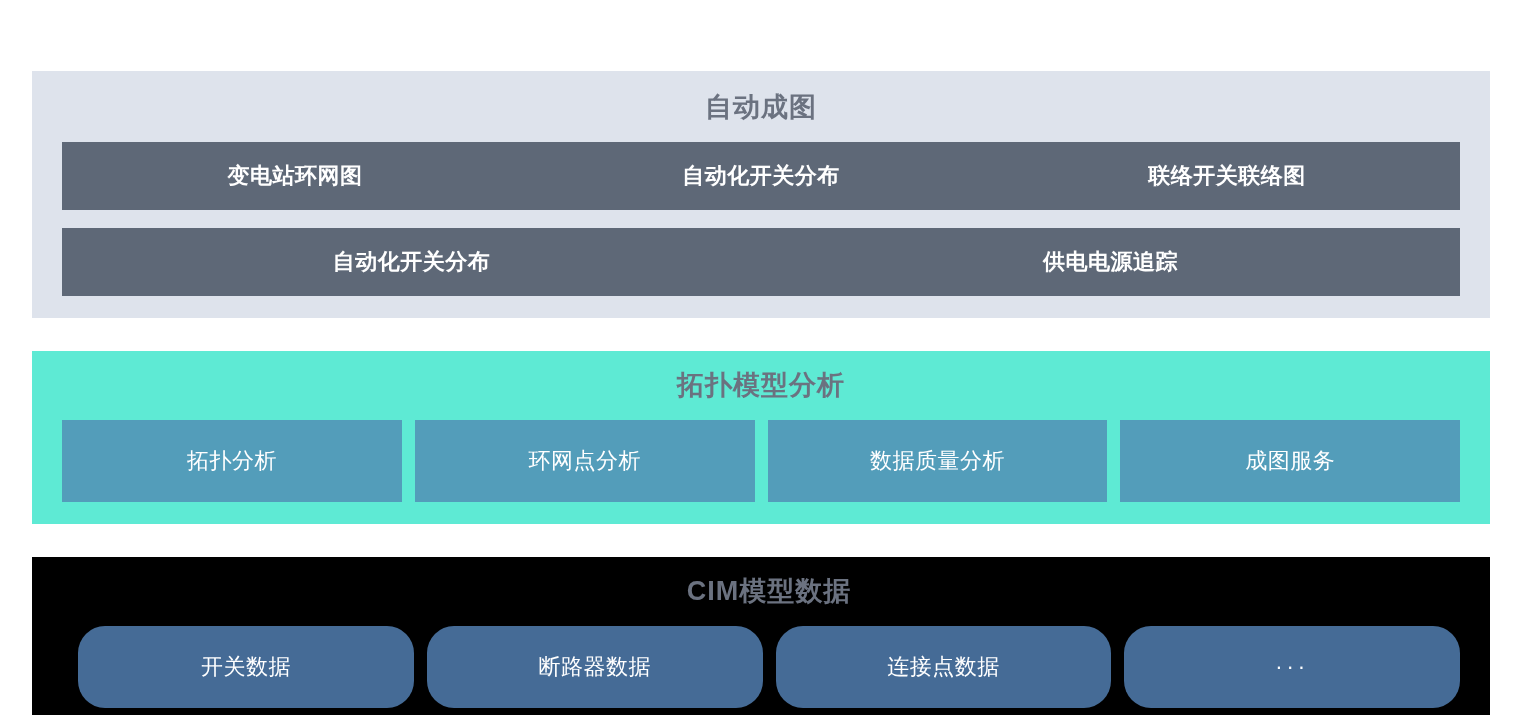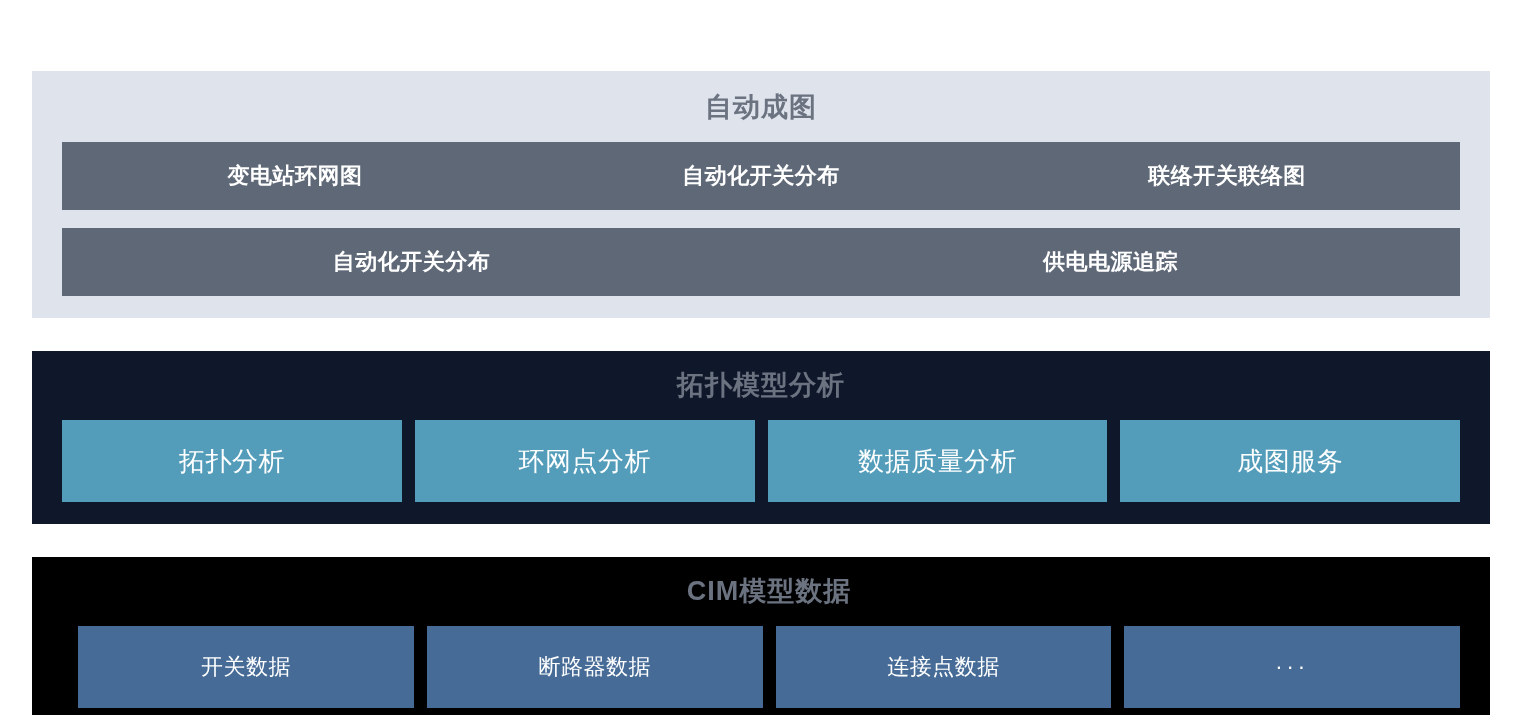--- a/index.html
+++ b/index.html
@@ -65,38 +65,38 @@
   }
   .tile-dark {
     background: #5e6877;
     font-size: 22px;
     font-weight: bold;
     letter-spacing: 0.5px;
   }
 
   
   .section-topology {
-    background: #0f172a;
+    background: #5eead4;
     padding: 16px 30px 22px 30px;
   }
   .section-topology .section-title {
     color: #6b7280;
     font-size: 27px;
     font-weight: bold;
     text-align: center;
     letter-spacing: 1px;
     margin: 0 0 17px 0;
   }
   .row-4 {
     display: flex;
     gap: 13px;
   }
   .tile-teal {
     background: #539dba;
-    font-size: 26px;
+    font-size: 22px;
     font-weight: normal;
     height: 82px;
     letter-spacing: 0.5px;
   }
 
   
   .section-cim {
     background: #000000;
     padding: 16px 30px 22px 46px;
   }
@@ -107,20 +107,21 @@
     text-align: center;
     letter-spacing: 1px;
     margin: 0 0 17px 0;
   }
   .tile-blue {
     background: #456b96;
     font-size: 22px;
     font-weight: normal;
     height: 82px;
     letter-spacing: 0.5px;
+    border-radius: 27px;
   }
   .tile-ellipsis {
     font-size: 22px;
     letter-spacing: 4px;
   }
 </style>
 </head>
 <body>
 
 <div class="stack">

